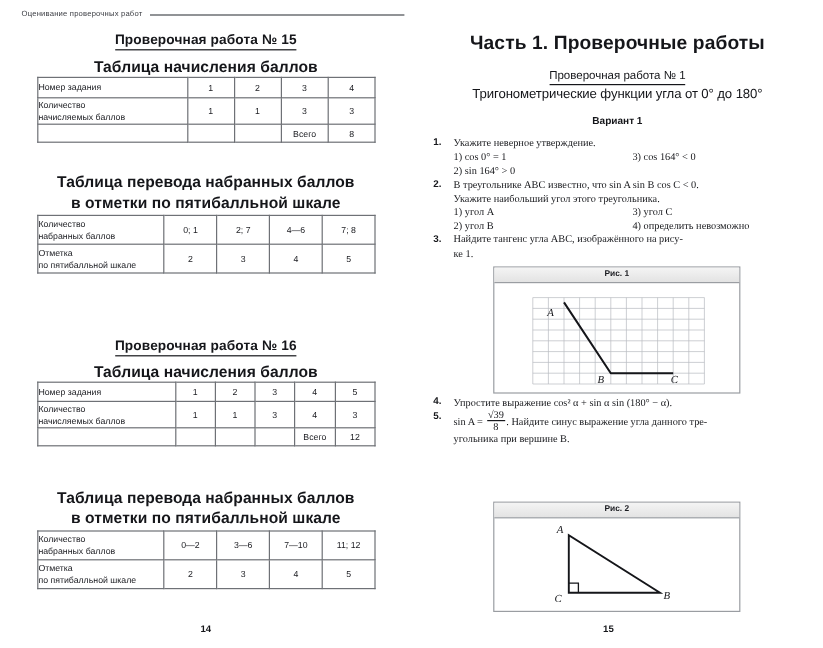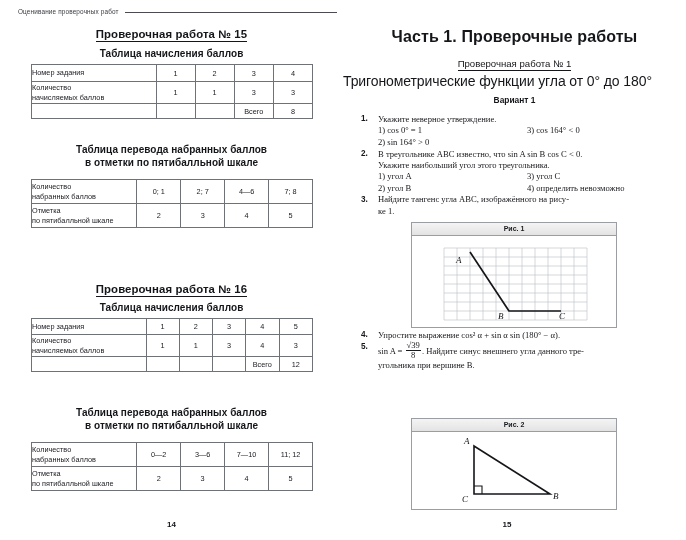--- a/index.html
+++ b/index.html
@@ -28,21 +28,21 @@
 
   
   .work-title{
     text-align:center;font-weight:bold;font-size:11.4px;
     letter-spacing:.1px;margin:0;
   }
   .work-title span{
     display:inline-block;border-bottom:1.4px solid #15161a;padding-bottom:1px;
   }
   .tbl-caption{
-    text-align:center;font-weight:bold;font-size:10px;
+    text-align:center;font-weight:bold;font-size:13px;
     line-height:1.28;margin:0;letter-spacing:.05px;
   }
 
   
   table.grid{
     border-collapse:collapse;
     font-size:7.3px;
     color:#1a1b20;
   }
   table.grid td{
@@ -102,22 +102,22 @@
   .part-title{
     position:absolute;left:0;right:0;top:28px;text-align:center;
     font-weight:bold;font-size:16px;letter-spacing:.1px;
   }
   .pr-title{
     position:absolute;left:0;right:0;top:58px;text-align:center;
     font-weight:normal;font-size:9.6px;
   }
   .pr-title span{display:inline-block;border-bottom:1.2px solid #15161a;padding-bottom:1px;}
   .pr-sub{
-    position:absolute;left:0;right:0;top:73px;text-align:left;
-    font-size:14px;letter-spacing:-.1px;
+    position:absolute;left:0;right:0;top:73px;text-align:center;
+    font-size:11px;letter-spacing:-.1px;
   }
   .variant{
     position:absolute;left:0;right:0;top:95px;text-align:center;
     font-weight:bold;font-size:8.4px;
   }
 
   .items{
     position:absolute;left:18px;right:10px;top:114px;
     font-family:"Liberation Serif", serif;
     font-size:8.6px;line-height:1.32;color:#17181c;
@@ -365,21 +365,21 @@
         <div class="item-no">4.</div>
         <div class="item-body">
           <div>Упростите выражение cos² α + sin α sin (180° − α).</div>
         </div>
       </div>
 
       <div class="item">
         <div class="item-no">5.</div>
         <div class="item-body">
           <div>
-            <span>sin A = </span><span class="frac"><span class="top">√39</span><span class="bot">8</span></span><span>. Найдите синус внешнего угла данного тре-</span>
+            <span>sin A = </span><span class="frac"><span class="top">√39</span><span class="bot">8</span></span><span>. Найдите синус выражение угла данного тре-</span>
           </div>
           <div>угольника при вершине B.</div>
         </div>
       </div>
     </div>
 
     <div class="figbox fig1">
       <div class="figcap">Рис. 1</div>
       <div class="figbody">
         <svg width="206" height="93" viewBox="0 0 206 93">

